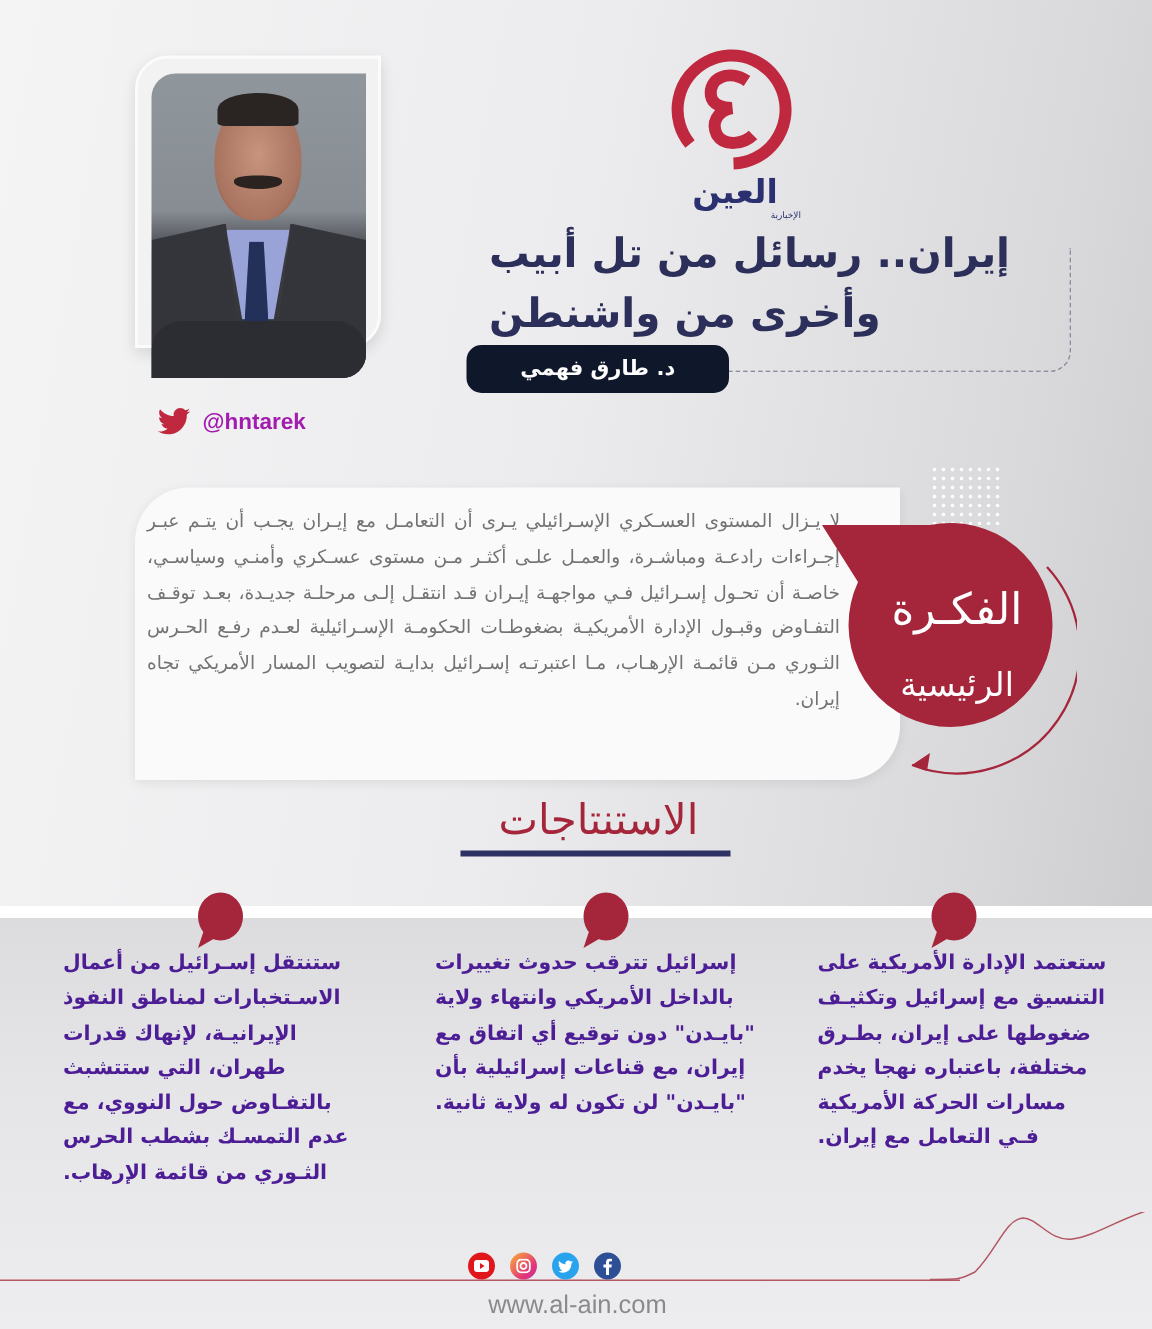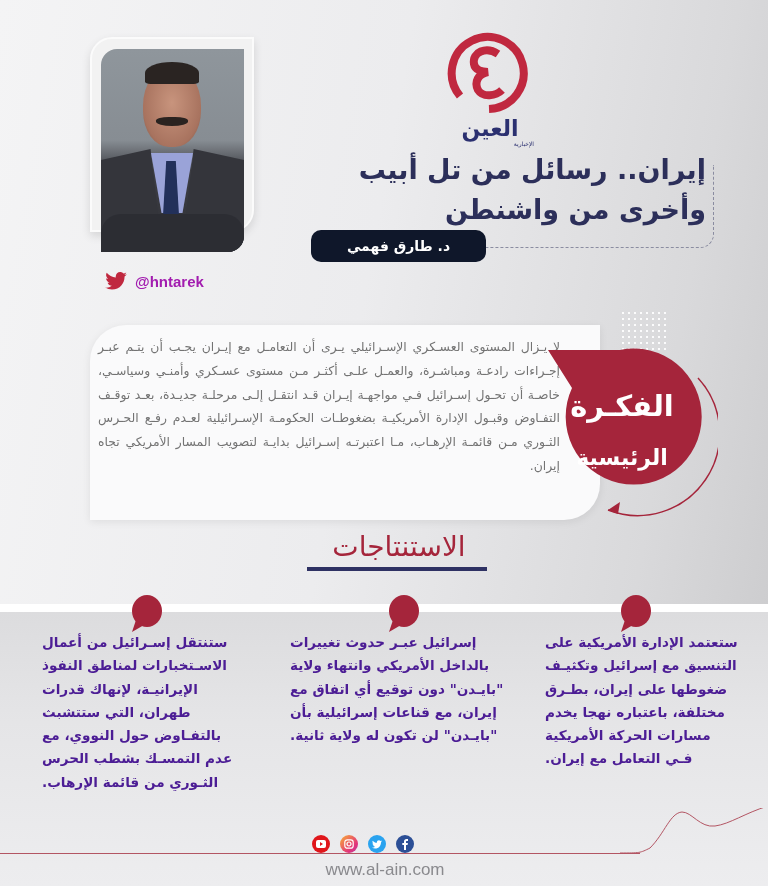--- a/index.html
+++ b/index.html
@@ -67,21 +67,21 @@
   .logo .brand {
     position: absolute; left: 0; top: 88px; width: 100px; text-align: center;
     font-size: 22px; font-weight: bold; color: #2b3070; line-height: 22px;
   }
   .logo .brand-sub {
     position: absolute; left: 38px; top: 110px; width: 56px; text-align: right;
     font-size: 6px; color: #2b3070;
   }
 
   .title {
-    right: 62px; top: 150px; width: 380px; text-align: right; direction: rtl;
+    right: 62px; top: 150px; width: 380px; text-align: left; direction: rtl;
     font-size: 27px; font-weight: bold; color: #2c2f5a; line-height: 40px;
   }
   .title-bracket {
     left: 320px; top: 165px; width: 394px; height: 83px;
     border-right: 1.5px dashed #8a8ca0; border-bottom: 1.5px dashed #8a8ca0;
     border-bottom-right-radius: 14px; border-top: none;
   }
   .author-pill {
     left: 311px; top: 230px; width: 175px; height: 32px;
     background: #0f172a; border-radius: 10px; color: #fff;
@@ -100,22 +100,22 @@
     background: #fafafb; border-radius: 36px 0 36px 0;
     box-shadow: 0 2px 8px rgba(0,0,0,0.08);
   }
   .idea-text {
     left: 98px; top: 335px; width: 462px; direction: rtl; text-align: justify;
     font-size: 12.4px; font-weight: normal; line-height: 23.8px; color: #737373;
     text-align-last: right;
   }
   .idea-badge-shape { left: 548px; top: 338px; width: 170px; height: 180px; }
   .idea-badge-text {
-    left: 560px; top: 388px; width: 124px; text-align: center; direction: rtl;
-    color: #ffffff; font-weight: bold;
+    left: 576px; top: 388px; width: 124px; text-align: center; direction: rtl;
+    color: #ffffff; font-weight: normal;
   }
   .idea-badge-text .l1 { display: block; font-size: 29px; line-height: 36px; }
   .idea-badge-text .l2 { display: block; font-size: 22px; line-height: 28px; margin-top: 20px; }
 
   
   .conc-heading {
     left: 305px; top: 527px; width: 188px; text-align: center; direction: rtl;
     font-size: 28px; font-weight: normal; color: #a5253b; line-height: 40px;
   }
   .conc-underline { left: 307px; top: 567px; width: 180px; height: 4px; background: #2e3163; }
@@ -214,21 +214,21 @@
 <svg class="abs bubble" style="left:385px; top:594px;" viewBox="0 0 36 40">
   <ellipse cx="19" cy="17" rx="15" ry="16" fill="#a5253b"></ellipse>
     <path d="M8 26 L4 38 L16 31 Z" fill="#a5253b"></path>
 </svg>
 <svg class="abs bubble" style="left:128px; top:594px;" viewBox="0 0 36 40">
   <ellipse cx="19" cy="17" rx="15" ry="16" fill="#a5253b"></ellipse>
     <path d="M8 26 L4 38 L16 31 Z" fill="#a5253b"></path>
 </svg>
 
 <div class="abs conc-col conc-1">ستعتمد الإدارة الأمريكية على التنسيق مع إسرائيل وتكثيـف ضغوطها على إيران، بطـرق مختلفة، باعتباره نهجا يخدم مسارات الحركة الأمريكية فـي التعامل مع إيران.</div>
-<div class="abs conc-col conc-2">إسرائيل عبـر حدوث تغييرات بالداخل الأمريكي وانتهاء ولاية "بايـدن" دون توقيع أي اتفاق مع إيران، مع قناعات إسرائيلية بأن "بايـدن" لن تكون له ولاية ثانية.</div>
+<div class="abs conc-col conc-2">إسرائيل تترقب حدوث تغييرات بالداخل الأمريكي وانتهاء ولاية "بايـدن" دون توقيع أي اتفاق مع إيران، مع قناعات إسرائيلية بأن "بايـدن" لن تكون له ولاية ثانية.</div>
 <div class="abs conc-col conc-3">ستنتقل إسـرائيل من أعمال الاسـتخبارات لمناطق النفوذ الإيرانيـة، لإنهاك قدرات طهران، التي ستتشبث بالتفـاوض حول النووي، مع عدم التمسـك بشطب الحرس الثـوري من قائمة الإرهاب.</div>
 
 <div class="abs footer-line"></div>
 <svg class="abs footer-curve" viewBox="0 0 148 48">
   <path d="M0 45 C20 45 20 45 30 40 C45 25 50 5 62 4 C72 4 80 20 95 18 C110 16 125 5 148 -2" fill="none" stroke="#b35563" stroke-width="1"></path>
 </svg>
 
 <div class="abs social">
   <div class="s yt">
     <svg width="10" height="8" viewBox="0 0 10 8">

